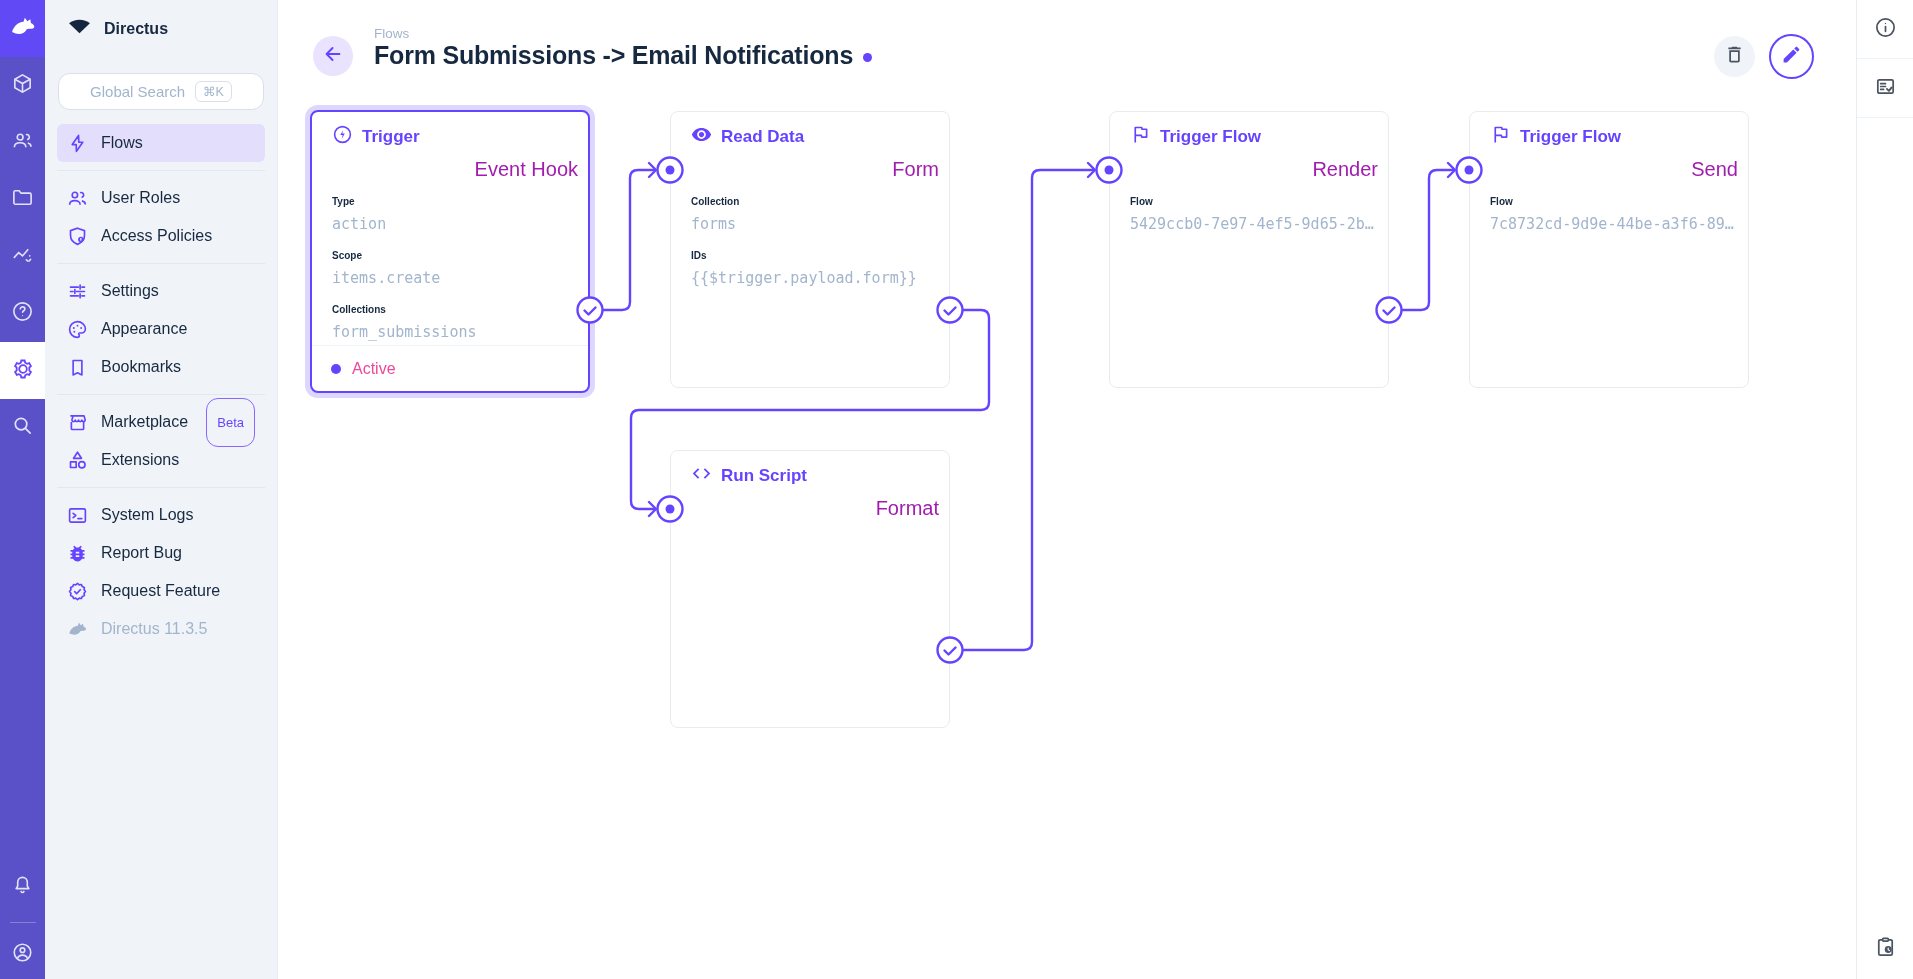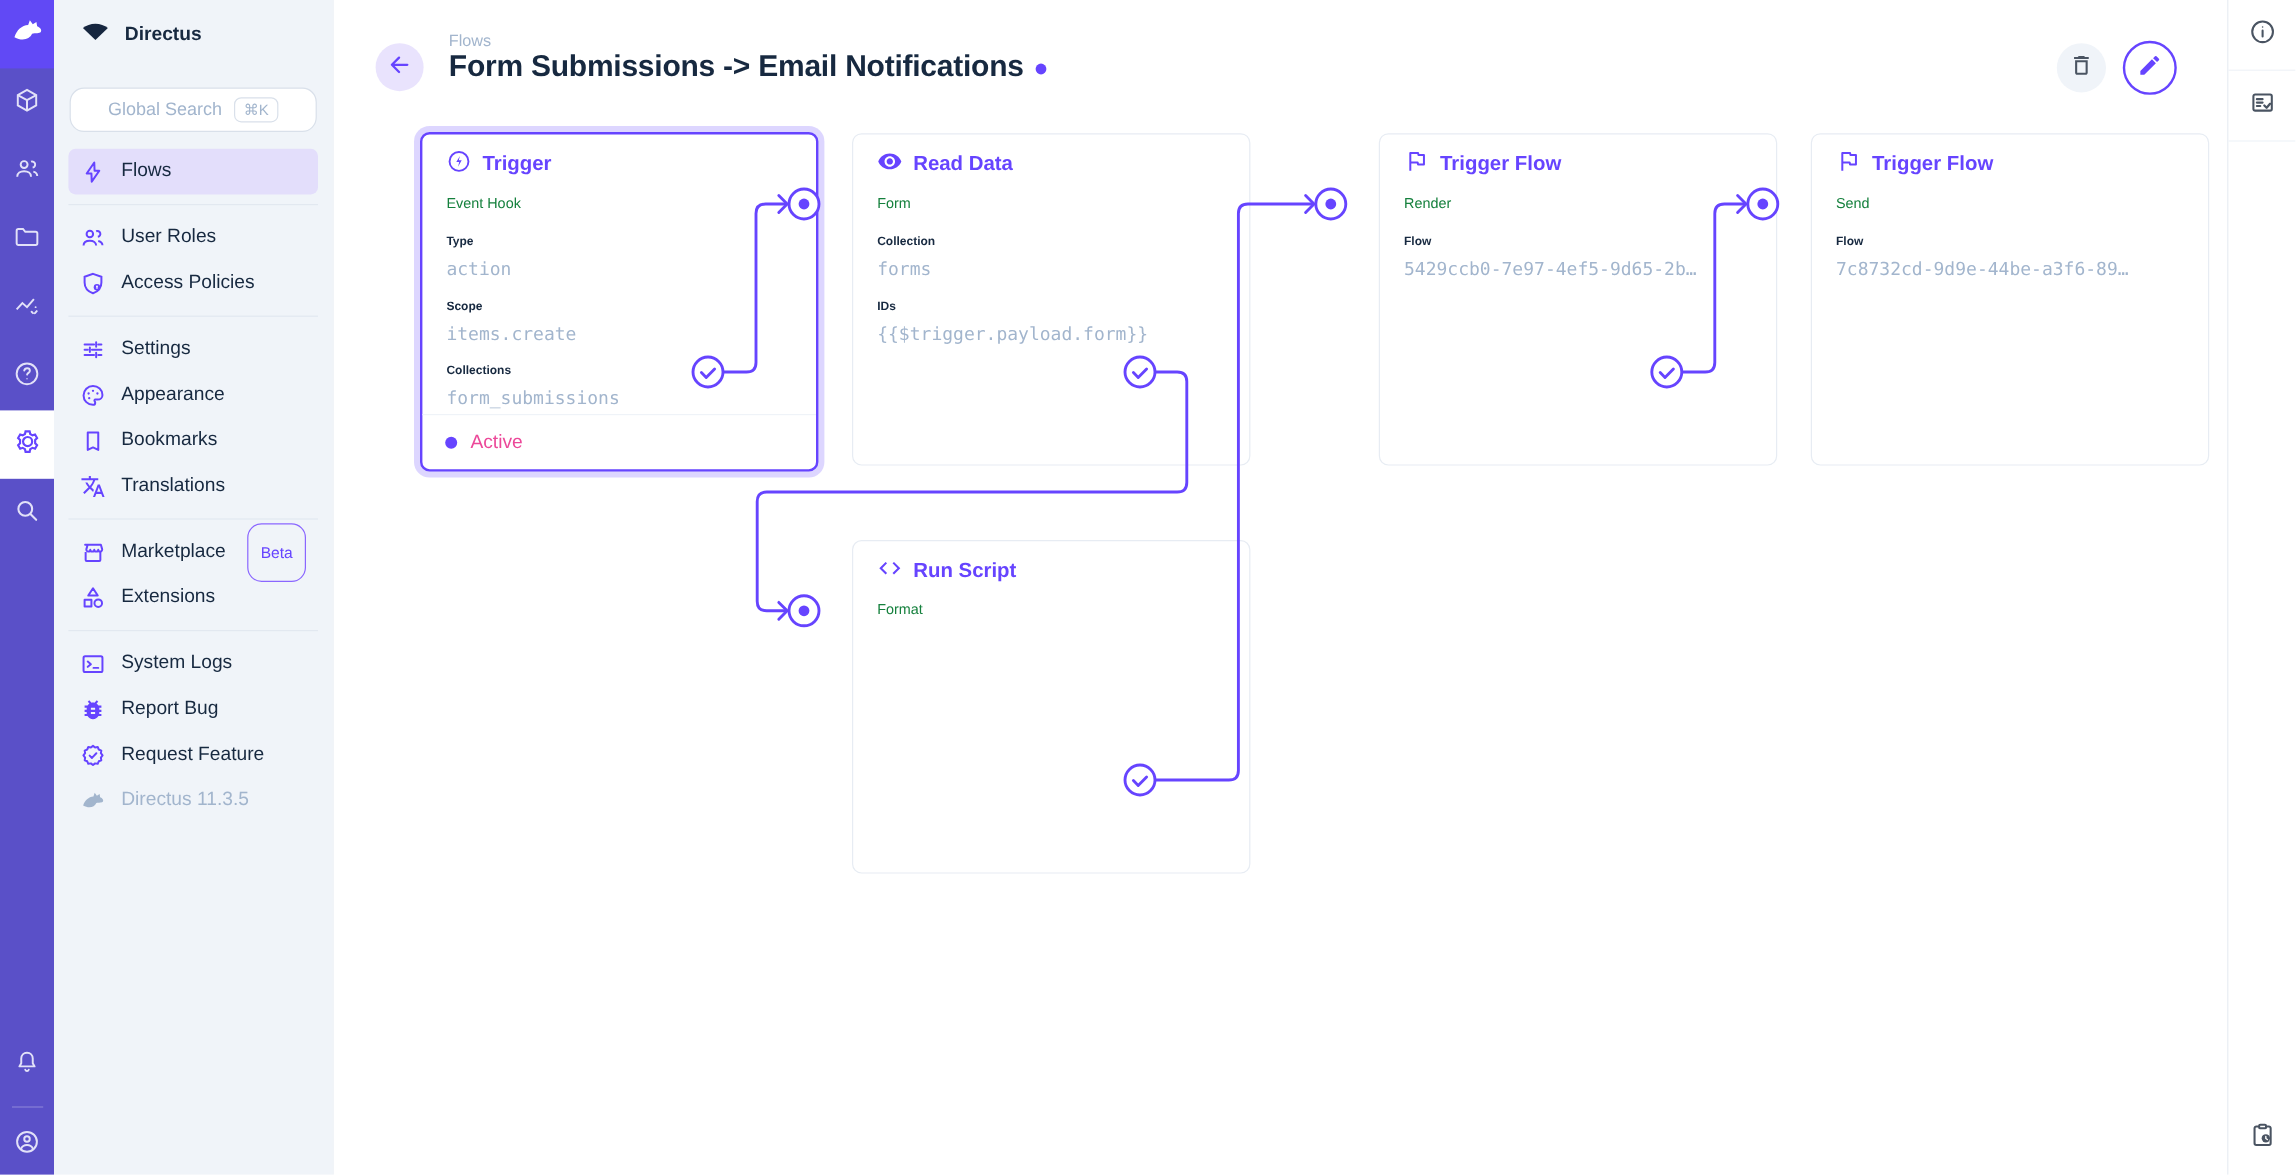--- a/index.html
+++ b/index.html
@@ -36,24 +36,24 @@
     display:flex; align-items:center; justify-content:center; cursor:pointer; }
   .crumb { position:absolute; left:96px; top:26px; font-size:13.5px; color:#A2B5CD; }
   .title-row { position:absolute; left:96px; top:41px; display:flex; align-items:center; gap:10px; }
   .page-title { font-size:25px; font-weight:700; color:#172940; letter-spacing:-.2px; }
   .title-dot { width:9px; height:9px; border-radius:50%; background:#6644FF; margin-top:3px; }
   .hdr-actions { position:absolute; right:42px; top:34px; display:flex; align-items:center; gap:14px; }
   .icon-btn { width:41px; height:41px; border-radius:50%; background:#F0F4F9; display:flex; align-items:center; justify-content:center; cursor:pointer; }
   .icon-btn.primary { width:45px; height:45px; background:#fff; border:2px solid #6644FF; }
 
   
-  .flow-card { position:absolute; width:332px; background:#fff; border:1px solid #E7ECF3; border-radius:8px; padding:14px 10px 0 20px;margin-left:40px; }
+  .flow-card { position:absolute; width:280px; background:#fff; border:1px solid #E7ECF3; border-radius:8px; padding:14px 10px 0 20px; }
   .flow-card.trigger { border:2px solid #6644FF; box-shadow:0 0 0 5px rgba(102,68,255,.22); }
   .fc-head { display:flex; align-items:center; gap:9px; color:#6644FF; font-weight:700; font-size:17px; height:22px; }
-  .fc-name { margin-top:10px; font-size:12px; color:#15803d; line-height:22px; }
+  .fc-name { margin-top:10px; font-size:20px; color:#a21caf; line-height:22px;text-align:right; }
   .fc-label { margin-top:12px; font-size:10px; font-weight:700; color:#172940; line-height:20px; }
   .fc-value { margin-top:2px; font-family:"DejaVu Sans Mono", monospace; font-size:15px; color:#A2B5CD; line-height:20px;
     white-space:nowrap; overflow:hidden; }
   .fc-status { position:absolute; left:0; right:0; bottom:0; height:46px; border-top:1px solid #EFF3F8;
     display:flex; align-items:center; gap:11px; padding:0 19px; font-size:16px; color:#ec4899; }
   .status-dot { width:10px; height:10px; border-radius:50%; background:#6644FF; }
 
   .wires { position:absolute; inset:0; pointer-events:none; }
 
   
@@ -197,28 +197,20 @@
       </span>
     <span>Appearance</span>
   </div>
   <div class="nav-item">
     <span class="nicon">
         <svg width="21" height="21" viewBox="0 0 24 24" fill="none" stroke="#6644FF" stroke-width="1.9" stroke-linejoin="round">
           <path d="M7 4h10v16.5l-5-2.4-5 2.4V4z"></path>
         </svg>
       </span>
     <span>Bookmarks</span>
-  </div>
-  <div class="nav-item">
-    <span class="nicon">
-        <svg width="21" height="21" viewBox="0 0 24 24" fill="#6644FF">
-          <path d="M12.87 15.07l-2.54-2.51.03-.03c1.74-1.94 2.98-4.17 3.71-6.53H17V4h-7V2H8v2H1v1.99h11.17C11.5 7.92 10.44 9.75 9 11.35 8.07 10.32 7.3 9.19 6.69 8h-2c.73 1.63 1.73 3.17 2.98 4.56l-5.09 5.02L4 19l5-5 3.11 3.11.76-2.04zM18.5 10h-2L12 22h2l1.12-3h4.75L21 22h2l-4.5-12zm-2.62 7l1.62-4.33L19.12 17h-3.24z"></path>
-        </svg>
-      </span>
-    <span>Translations</span>
   </div>
   <div class="nav-div"></div>
   <div class="nav-item">
     <span class="nicon">
         <svg width="21" height="21" viewBox="0 0 24 24" fill="none" stroke="#6644FF" stroke-width="1.9">
           <path d="M4.5 4.5h15l1.2 4.2c.3 1.1-.5 2.3-1.8 2.3-1 0-1.9-.8-1.9-1.8 0 1-.9 1.8-1.9 1.8s-1.9-.8-1.9-1.8c0 1-.9 1.8-1.9 1.8s-1.9-.8-1.9-1.8c0 1-.9 1.8-1.9 1.8-1.3 0-2.1-1.2-1.8-2.3l1.2-4.2z" stroke-linejoin="round"></path>
           <path d="M5 11.5V19c0 .6.4 1 1 1h12c.6 0 1-.4 1-1v-7.5"></path>
         </svg>
       </span>
     <span>Marketplace</span>

